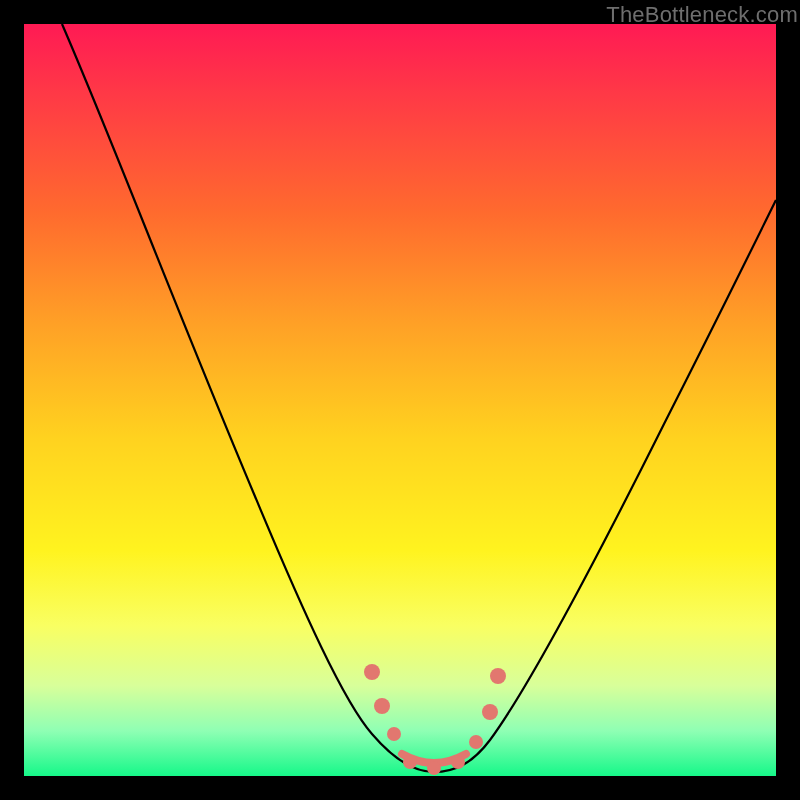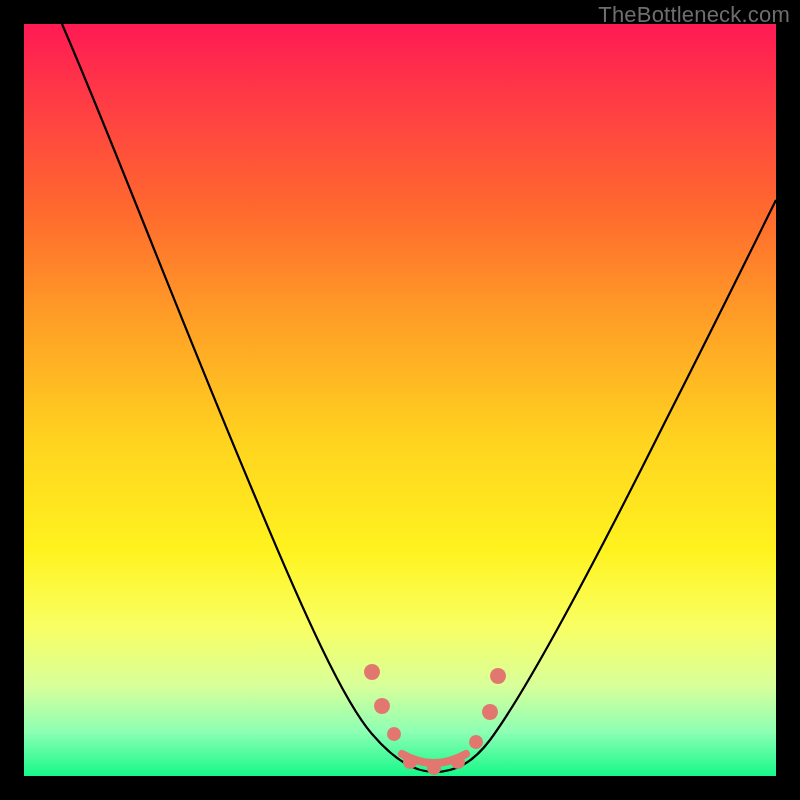--- a/index.html
+++ b/index.html
@@ -34,21 +34,21 @@
       #fff31f 70%,
       #f9ff62 80%,
       #d8ff9a 88%,
       #8fffb4 94%,
       #16f889 100%
     );
   }
   .watermark {
     position: absolute;
     top: 2px;
-    right: 10px;
+    right: 2px;
     color: #6e6e6e;
     font-size: 22px;
     font-weight: 500;
     letter-spacing: 0.2px;
     z-index: 5;
     user-select: none;
   }
   svg.curve {
     position: absolute;
     left: 0;

